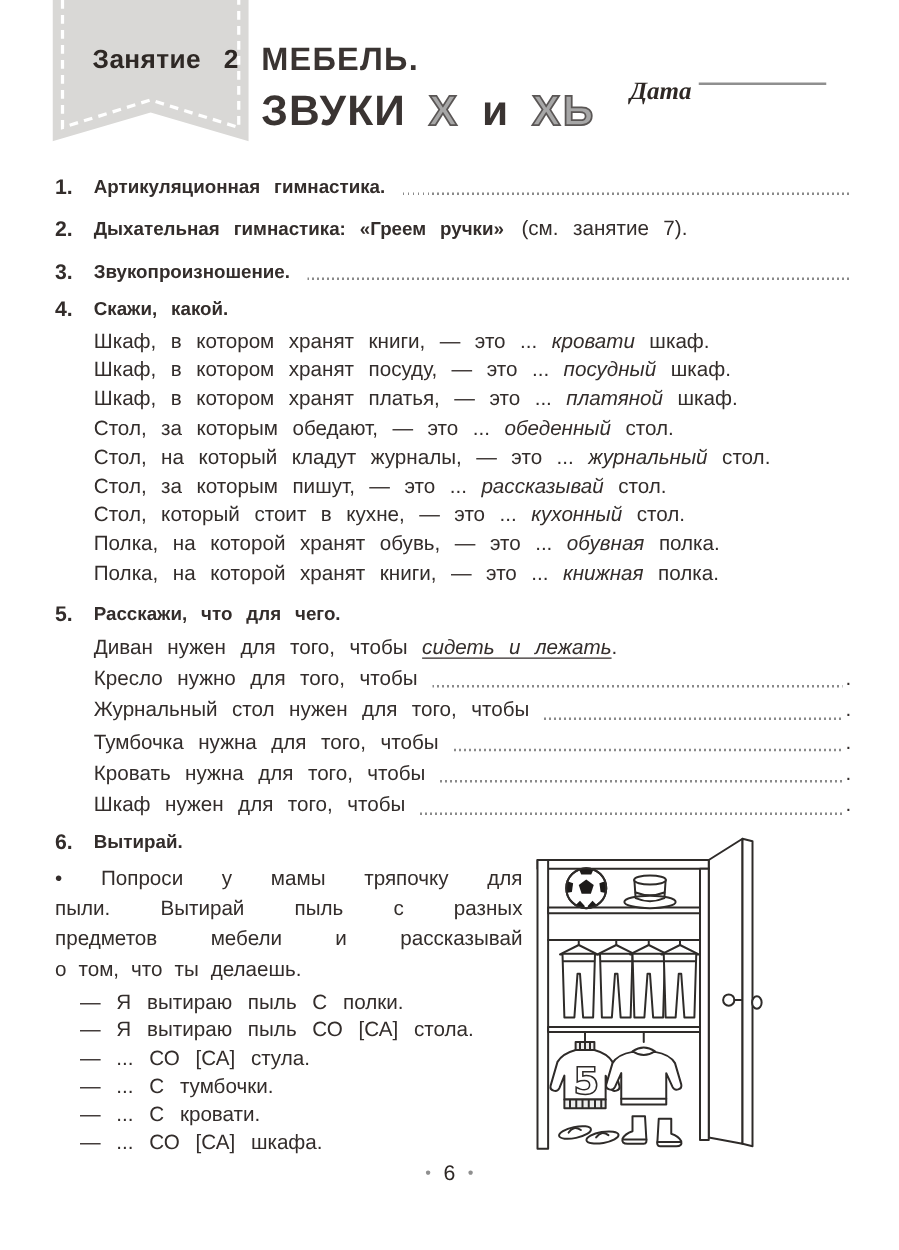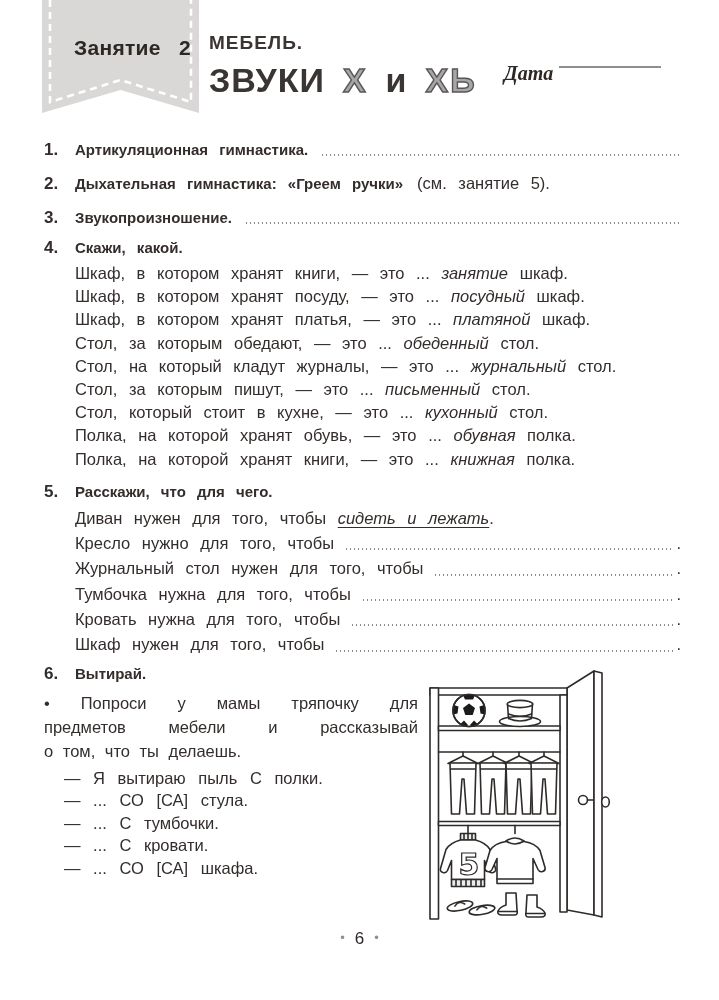--- a/index.html
+++ b/index.html
@@ -9,21 +9,21 @@
     font-family:"Liberation Sans","DejaVu Sans",sans-serif;
   }
   
   .ribbon{position:absolute;left:42px;top:0;width:157px;height:114px;}
   .ribbon svg{display:block;}
   .ribbon .badge-label{
     position:absolute;left:12px;top:36px;width:100%;text-align:center;
     font-size:21px;font-weight:700;color:#2e2825;word-spacing:12px;letter-spacing:.3px;
   }
   .title-block{position:absolute;left:209px;top:32px;}
-  .title-l1{font-size:19px;font-weight:700;color:#3a3432;letter-spacing:1px;}
+  .title-l1{font-size:26px;font-weight:700;color:#3a3432;letter-spacing:1px;}
   .title-l2{font-size:34px;font-weight:700;color:#3a3432;letter-spacing:1px;
     display:flex;gap:18px;margin-top:7px;align-items:baseline;}
   .sound-letter{
     color:#a7a7a7;-webkit-text-stroke:1.4px #5a5655;letter-spacing:2px;
   }
   .date-label{
     position:absolute;left:504px;top:42px;
     font-family:"Liberation Serif","DejaVu Serif",serif;
     font-style:italic;font-weight:700;font-size:20px;color:#2e2825;margin-top:20px;
   }
@@ -93,41 +93,41 @@
 
   <div class="trow">
     <span class="tnum">1.</span>
     <span class="ttitle">Артикуляционная гимнастика.</span>
     <span class="leader"></span>
   </div>
 
   <div class="trow">
     <span class="tnum">2.</span>
     <span class="ttitle">Дыхательная гимнастика: «Греем ручки»</span>
-    <span class="tnote">(см. занятие 5).</span>
+    <span class="tnote">(см. занятие 7).</span>
   </div>
 
   <div class="trow" style="margin-bottom:9px">
     <span class="tnum">3.</span>
     <span class="ttitle">Звукопроизношение.</span>
     <span class="leader"></span>
   </div>
 
   <div class="tblock">
     <div class="thead">
       <span class="tnum">4.</span>
       <span class="ttitle">Скажи, какой.</span>
     </div>
     <div class="tbody4">
-      <div class="line"><span>Шкаф, в котором хранят книги, — это ...</span> <span class="ital">занятие</span> <span>шкаф.</span></div>
+      <div class="line"><span>Шкаф, в котором хранят книги, — это ...</span> <span class="ital">кровати</span> <span>шкаф.</span></div>
       <div class="line"><span>Шкаф, в котором хранят посуду, — это ...</span> <span class="ital">посудный</span> <span>шкаф.</span></div>
       <div class="line"><span>Шкаф, в котором хранят платья, — это ...</span> <span class="ital">платяной</span> <span>шкаф.</span></div>
       <div class="line"><span>Стол, за которым обедают, — это ...</span> <span class="ital">обеденный</span> <span>стол.</span></div>
       <div class="line"><span>Стол, на который кладут журналы, — это ...</span> <span class="ital">журнальный</span> <span>стол.</span></div>
-      <div class="line"><span>Стол, за которым пишут, — это ...</span> <span class="ital">письменный</span> <span>стол.</span></div>
+      <div class="line"><span>Стол, за которым пишут, — это ...</span> <span class="ital">рассказывай</span> <span>стол.</span></div>
       <div class="line"><span>Стол, который стоит в кухне, — это ...</span> <span class="ital">кухонный</span> <span>стол.</span></div>
       <div class="line"><span>Полка, на которой хранят обувь, — это ...</span> <span class="ital">обувная</span> <span>полка.</span></div>
       <div class="line"><span>Полка, на которой хранят книги, — это ...</span> <span class="ital">книжная</span> <span>полка.</span></div>
     </div>
   </div>
 
   <div class="tblock sec5">
     <div class="thead">
       <span class="tnum">5.</span>
       <span class="ttitle">Расскажи, что для чего.</span>
@@ -163,25 +163,27 @@
   </div>
 
   <div class="sec6">
     <div class="sec6-content">
       <div class="thead6">
         <span class="tnum">6.</span>
         <span class="ttitle">Вытирай.</span>
       </div>
       <div class="instruction">
         <div class="iline jline">• Попроси у мамы тряпочку для</div>
+        <div class="iline jline">пыли. Вытирай пыль с разных</div>
         <div class="iline jline">предметов мебели и рассказывай</div>
         <div class="iline">о том, что ты делаешь.</div>
       </div>
       <div class="dialog">
         <div class="dline">— Я вытираю пыль С полки.</div>
+        <div class="dline">— Я вытираю пыль СО [СА] стола.</div>
         <div class="dline">— ... СО [СА] стула.</div>
         <div class="dline">— ... С тумбочки.</div>
         <div class="dline">— ... С кровати.</div>
         <div class="dline">— ... СО [СА] шкафа.</div>
       </div>
     </div>
 
     <div class="illustration">
       <svg width="210" height="268" viewBox="0 0 210 268">
         <g stroke="#2e2b29" stroke-width="1.6" fill="none" stroke-linejoin="round" stroke-linecap="round">

